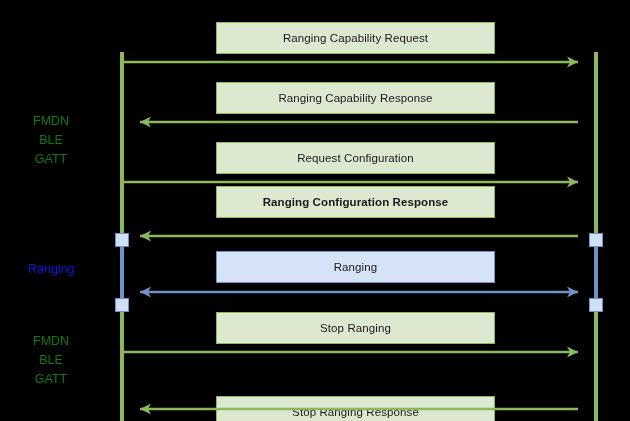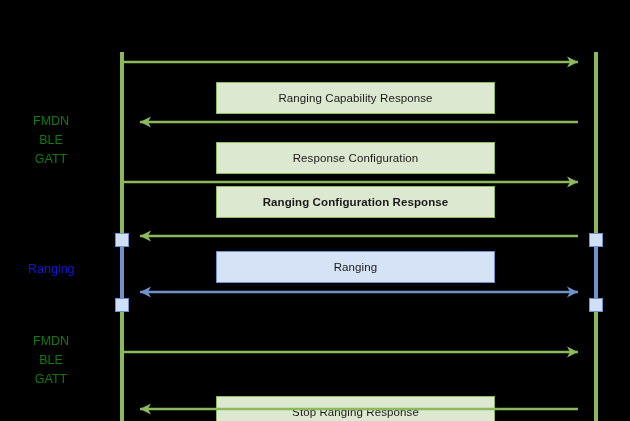--- a/index.html
+++ b/index.html
@@ -87,37 +87,40 @@
 <div id="diagram">
 
 <div class="lifeline" style="left: 120px; top: 52px; height: 369px; background: rgb(140, 184, 94);"></div>
     <div class="lifeline" style="left: 594px; top: 52px; height: 369px; background: rgb(140, 184, 94);"></div>
     <div class="activation-bar" style="left: 120px; top: 240px; height: 65px; background: rgb(111, 146, 200);"></div>
     <div class="activation-cap" style="left: 115px; top: 233px; background: rgb(207, 223, 245); border-color: rgb(111, 146, 200);"></div>
     <div class="activation-cap" style="left: 115px; top: 298px; background: rgb(207, 223, 245); border-color: rgb(111, 146, 200);"></div>
     <div class="activation-bar" style="left: 594px; top: 240px; height: 65px; background: rgb(111, 146, 200);"></div>
     <div class="activation-cap" style="left: 589px; top: 233px; background: rgb(207, 223, 245); border-color: rgb(111, 146, 200);"></div>
     <div class="activation-cap" style="left: 589px; top: 298px; background: rgb(207, 223, 245); border-color: rgb(111, 146, 200);"></div>
+    <div class="msg-box green" style="top: 22px;">
+      <span>Ranging Capability Request</span>
+    </div>
     <div class="arrow" style="left: 108px; top: 56px; width: 484px;">
       <svg width="484" height="12">
         <line x1="14" y1="6" x2="470" y2="6" stroke="#8cb85e" stroke-width="2.6"></line>
         <polygon points="470,6 459,0.5 462,6 459,11.5" fill="#8cb85e"></polygon>
       </svg>
     </div>
     <div class="msg-box green" style="top: 82px; align-items: center;">
       <span>Ranging Capability Response</span>
     </div>
     <div class="arrow" style="left: 126px; top: 116px; width: 466px;">
       <svg width="466" height="12">
         <line x1="452" y1="6" x2="14" y2="6" stroke="#8cb85e" stroke-width="2.6"></line>
         <polygon points="14,6 25,0.5 22,6 25,11.5" fill="#8cb85e"></polygon>
       </svg>
     </div>
     <div class="msg-box green" style="top: 142px;">
-      <span>Response Configuration</span>
+      <span>Request Configuration</span>
     </div>
     <div class="arrow" style="left: 108px; top: 176px; width: 484px;">
       <svg width="484" height="12">
         <line x1="14" y1="6" x2="470" y2="6" stroke="#8cb85e" stroke-width="2.6"></line>
         <polygon points="470,6 459,0.5 462,6 459,11.5" fill="#8cb85e"></polygon>
       </svg>
     </div>
     <div class="msg-box green" style="top: 186px; font-weight: bold;">
       <span>Ranging Configuration Response</span>
     </div>
@@ -130,20 +133,23 @@
     <div class="msg-box blue" style="top: 251px;">
       <span>Ranging</span>
     </div>
     <div class="arrow" style="left: 126px; top: 286px; width: 466px;">
       <svg width="466" height="12">
         <line x1="14" y1="6" x2="452" y2="6" stroke="#6f92c8" stroke-width="2.6"></line>
         <polygon points="452,6 441,0.5 444,6 441,11.5" fill="#6f92c8"></polygon>
         <polygon points="14,6 25,0.5 22,6 25,11.5" fill="#6f92c8"></polygon>
       </svg>
     </div>
+    <div class="msg-box green" style="top: 312px;">
+      <span>Stop Ranging</span>
+    </div>
     <div class="arrow" style="left: 108px; top: 346px; width: 484px;">
       <svg width="484" height="12">
         <line x1="14" y1="6" x2="470" y2="6" stroke="#8cb85e" stroke-width="2.6"></line>
         <polygon points="470,6 459,0.5 462,6 459,11.5" fill="#8cb85e"></polygon>
       </svg>
     </div>
     <div class="msg-box green" style="top: 368px; margin-top: 28px;">
       <span>Stop Ranging Response</span>
     </div>
     <div class="arrow" style="left: 126px; top: 403px; width: 466px;">

